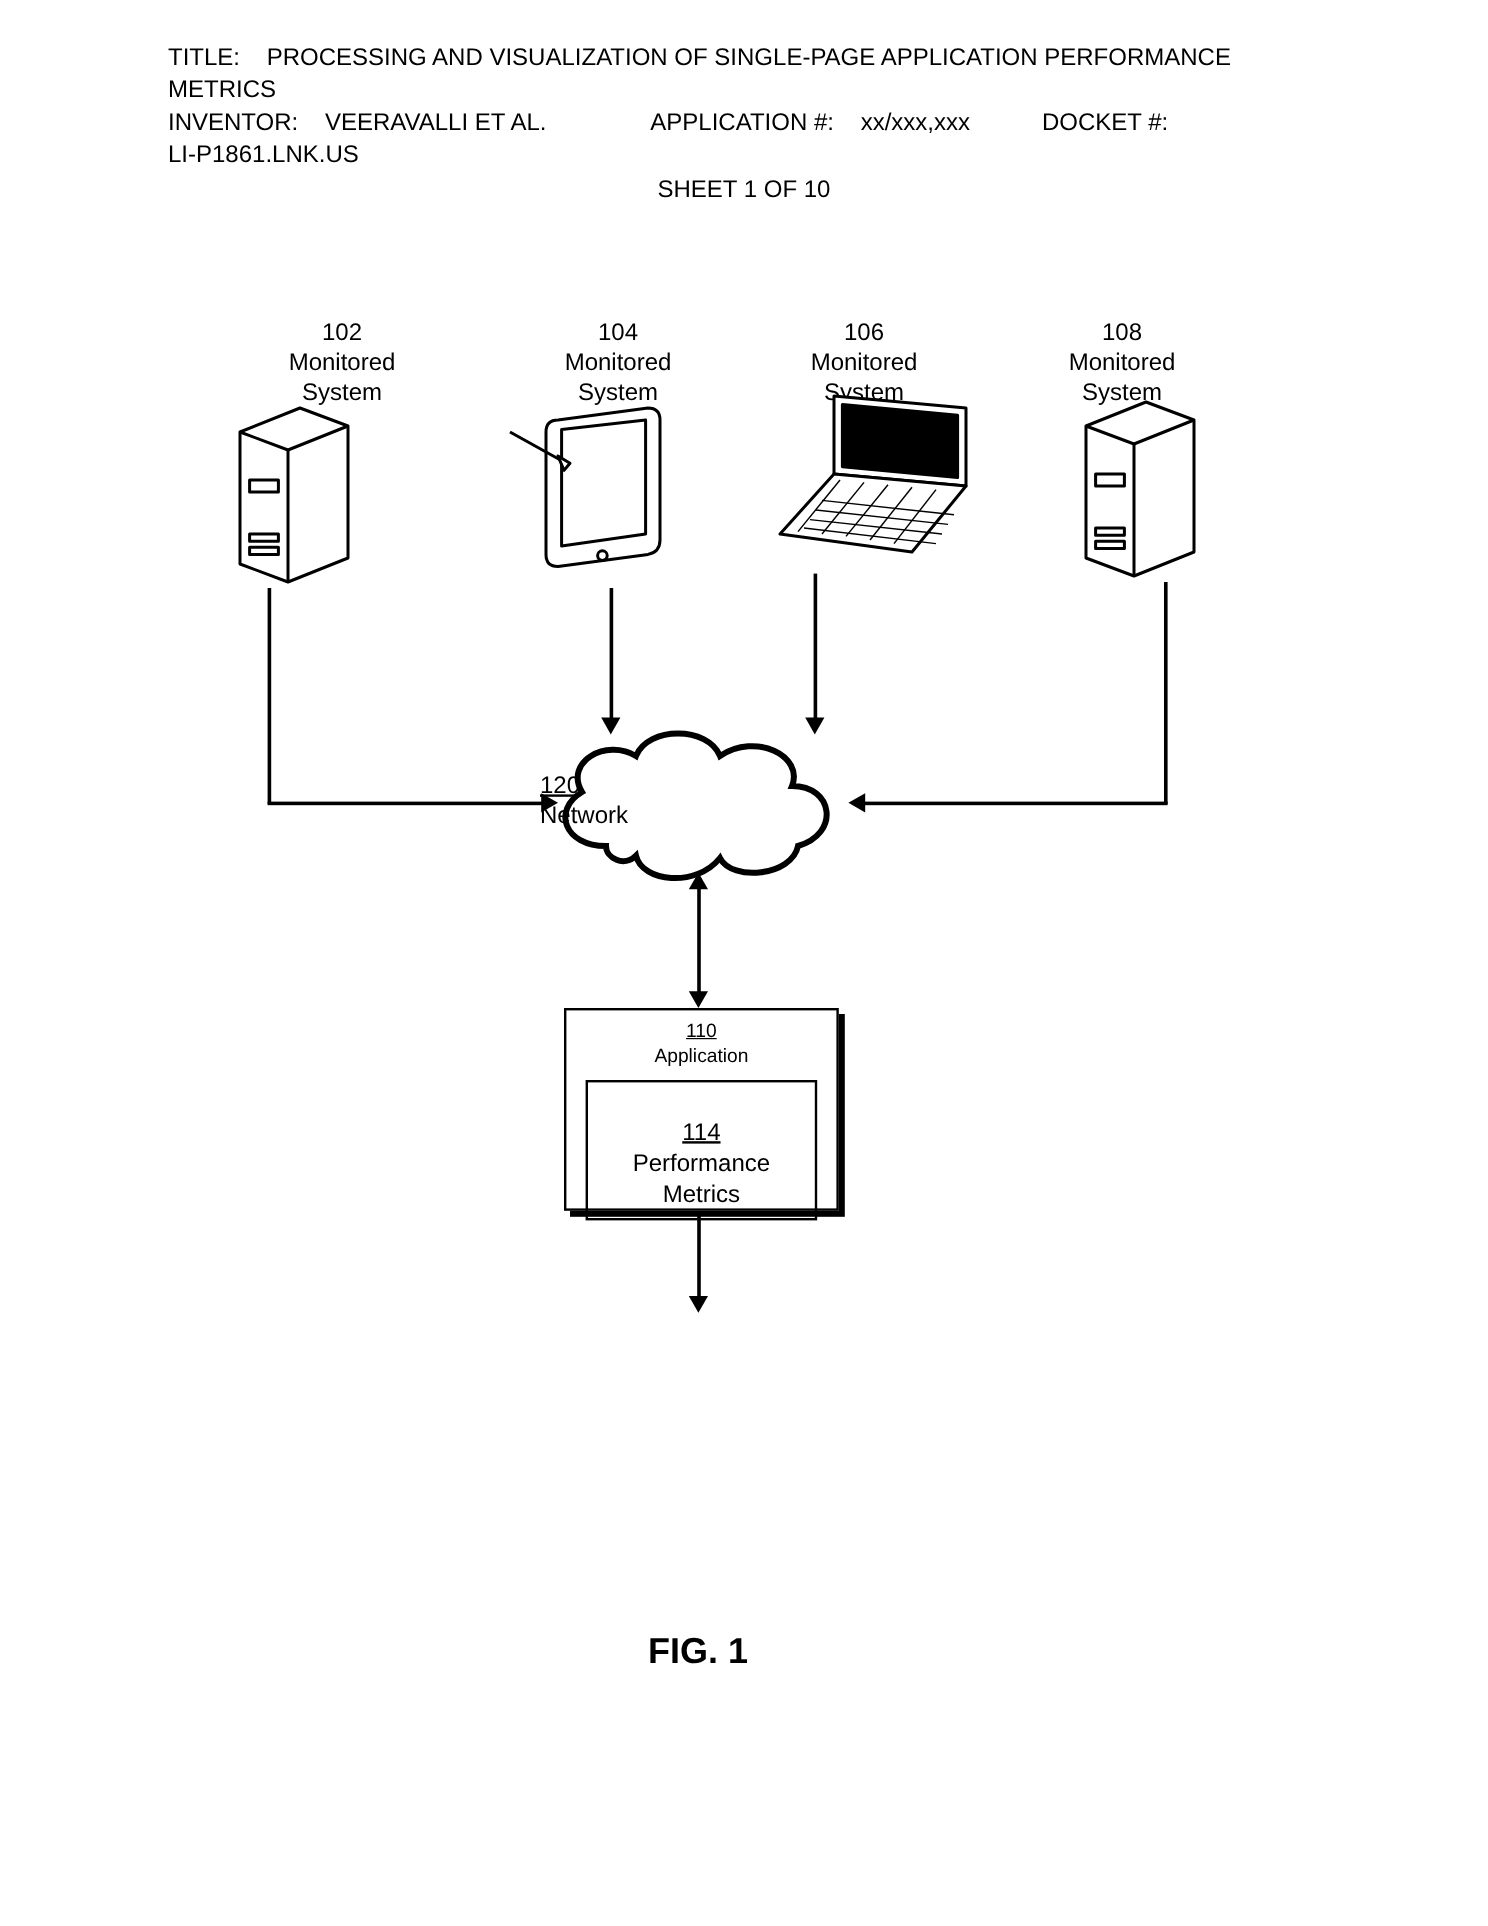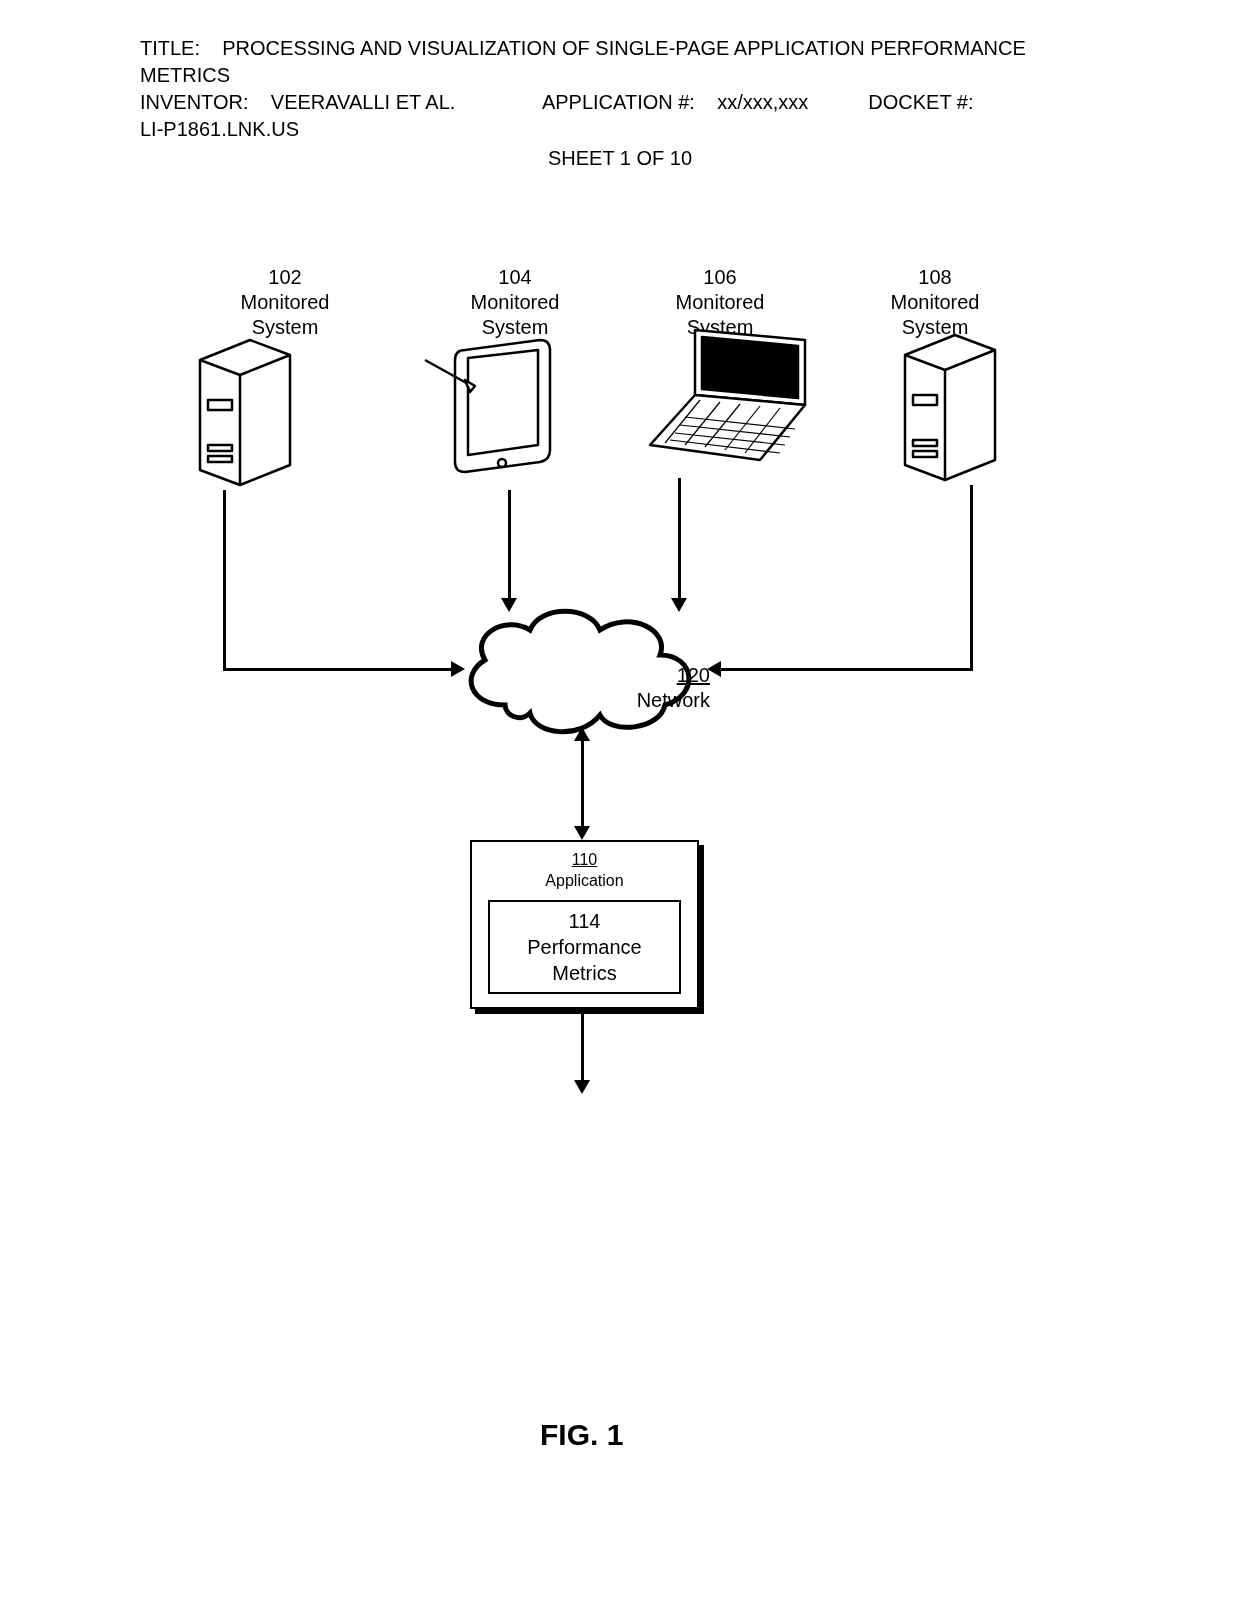--- a/index.html
+++ b/index.html
@@ -48,22 +48,22 @@
     font-weight: bold;
   }
 
   
   .cloud {
     position: absolute;
     width: 260px; height: 150px;
   }
   .cloud svg { width:100%; height:100%; }
   .cloud .cloud-label {
-    position:absolute; left:0; right:0; top:48px; text-align:right;
-    font-size:20px; line-height:1.25;margin-top:20px;
+    position:absolute; left:0; right:0; top:48px; text-align:left;
+    font-size:20px; line-height:1.25;
   }
   .cloud .cloud-label .num { text-decoration: underline; display:block; }
 
   
   .box {
     position:absolute;
     background:#fff;
     border:2px solid #000;
     box-shadow: 5px 5px 0 #000;
   }
@@ -75,21 +75,21 @@
   }
   .box-title .num { text-decoration:underline; display:block; }
   .inner-box {
     border:2px solid #000;
     margin: 8px 16px 12px 16px;
     text-align:center;
     font-size:20px;
     line-height:1.3;
     padding:6px 4px;
   }
-  .inner-box .num { display:block; }
+  .inner-box .num { text-decoration:underline; display:block;margin-top:23px; }
   .inner-stack {
     margin: 8px 20px 14px 20px;
     border:2px solid #000;
   }
   .inner-stack .cell {
     text-align:center; font-size:20px; line-height:1.3; padding:6px 4px;
   }
   .inner-stack .cell + .cell { border-top:2px solid #000; }
   .inner-stack .num { text-decoration:underline; display:block; }
 
@@ -260,16 +260,16 @@
       <div class="inner-box">
         <span class="num">114</span>
         <span>Performance Metrics</span>
       </div>
     </div>
 
     <div class="conn" style="left:581px; top:1012px; width:3px; height:70px;"></div>
     <div class="arrowhead arrow-down" style="left:574px; top:1080px;"></div>
 
 
-    <div class="fig-caption" style="left:540px; top:1418px;">FIG. 1</div>
+    <div class="fig-caption" style="left:540px; top:1360px;">FIG. 1</div>
 
   </div>
 </div>
 
 </body></html>

